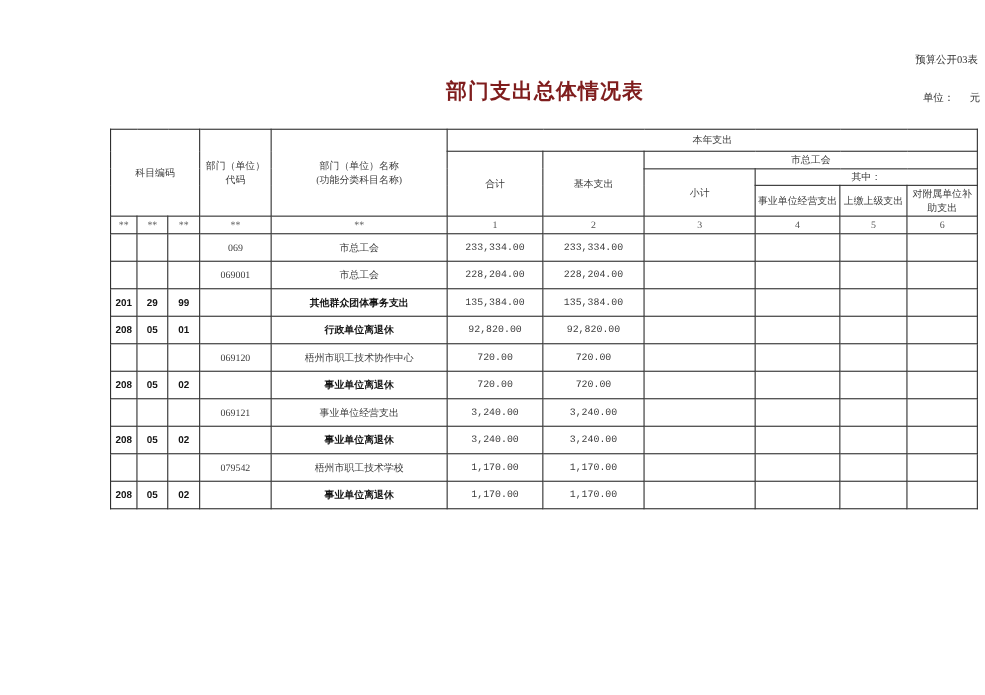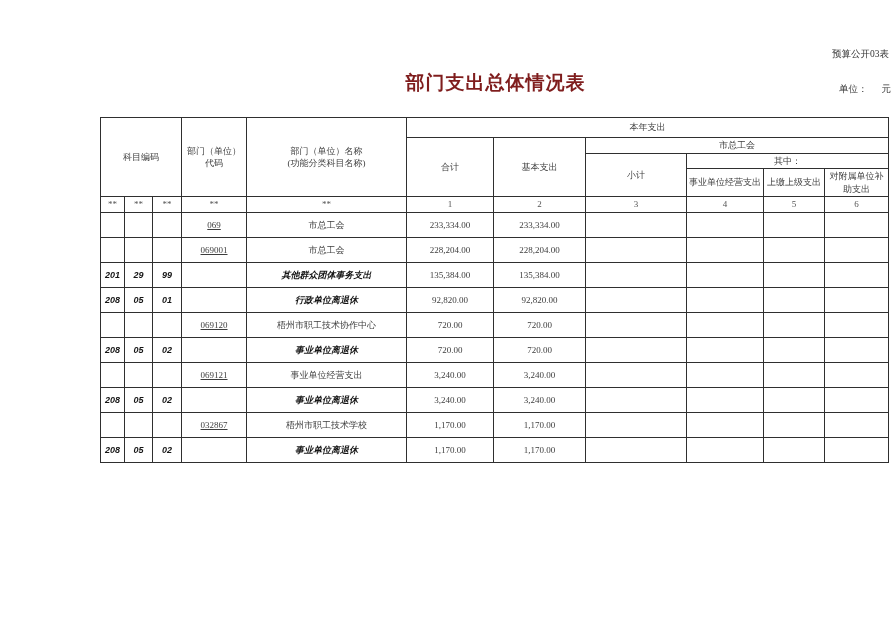--- a/index.html
+++ b/index.html
@@ -44,27 +44,27 @@
     text-align:center;
     color:#3d3d3d;
     box-sizing:border-box;
   }
   .hline{display:block;}
   tr.hr1{height:20px;} tr.hr2{height:14px;} tr.hr3{height:14px;} tr.hr4{height:16px;}
   tr.star-row{height:15px;}
   tr.star-row td{font-size:9px;color:#555;}
   tbody tr.data-row{height:25px;}
   td.code-seg{text-align:left;padding-left:2px;font-size:9.5px;}
-  td.unit-code{text-align:left;padding-left:3px;font-size:9.5px;color:#555;text-decoration:underline;}
+  td.unit-code{text-align:left;padding-left:3px;font-size:9.5px;color:#555;}
   td.name{text-align:left;padding-left:4px;font-size:9px;}
-  td.num{text-align:right;padding-right:6px;font-size:9.5px;color:#4a4a4a;}
+  td.num{text-align:right;padding-right:6px;font-size:9.5px;color:#4a4a4a;font-family:Liberation Mono, monospace;}
   tr.bold-row td.code-seg,
   tr.bold-row td.name{
     font-family:"Liberation Sans","DejaVu Sans",sans-serif;
-    font-weight:bold;color:#141414;font-style:italic;
+    font-weight:bold;color:#141414;
   }
 </style>
 </head>
 <body>
 
 <div class="page">
 
   <div class="doc-label">预算公开03表</div>
 
   <div class="page-title">部门支出总体情况表</div>
@@ -238,21 +238,21 @@
       <td class="num"></td>
       <td class="num"></td>
       <td class="num"></td>
       <td class="num"></td>
     </tr>
 
     <tr class="data-row">
       <td class="code-seg"></td>
       <td class="code-seg"></td>
       <td class="code-seg"></td>
-      <td class="unit-code">032867</td>
+      <td class="unit-code">079542</td>
       <td class="name">梧州市职工技术学校</td>
       <td class="num">1,170.00</td>
       <td class="num">1,170.00</td>
       <td class="num"></td>
       <td class="num"></td>
       <td class="num"></td>
       <td class="num"></td>
     </tr>
 
     <tr class="data-row bold-row">

